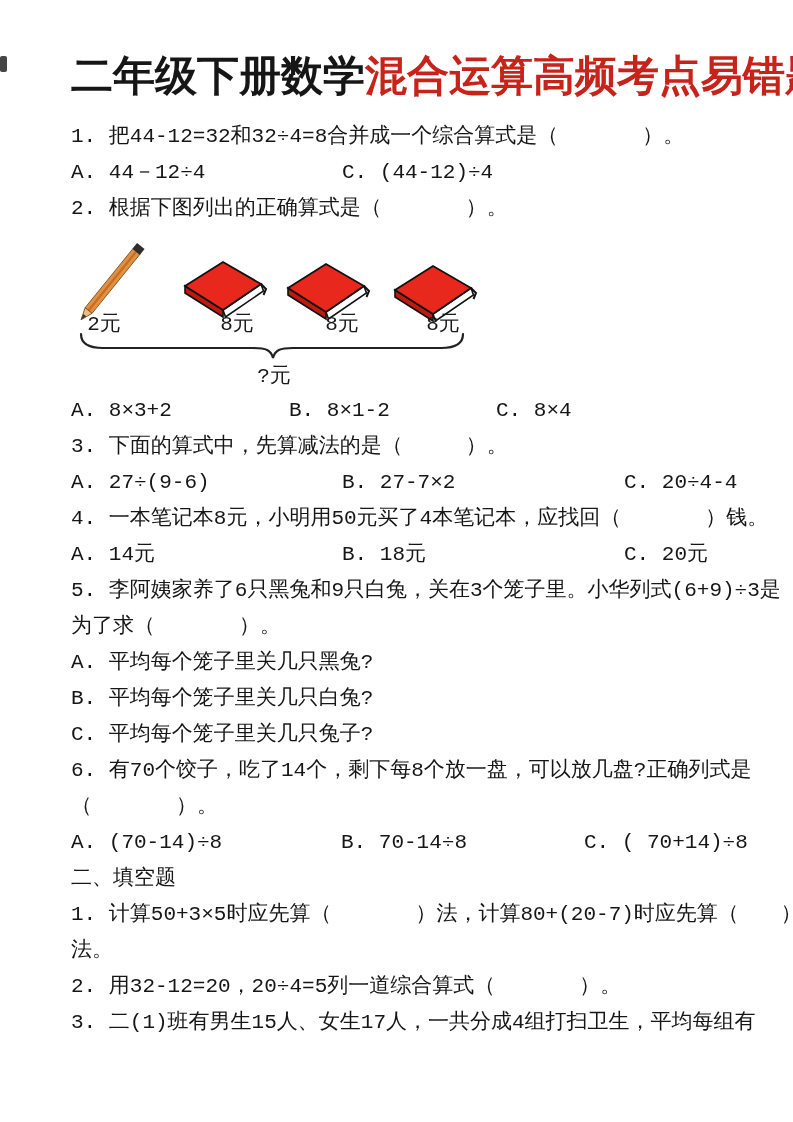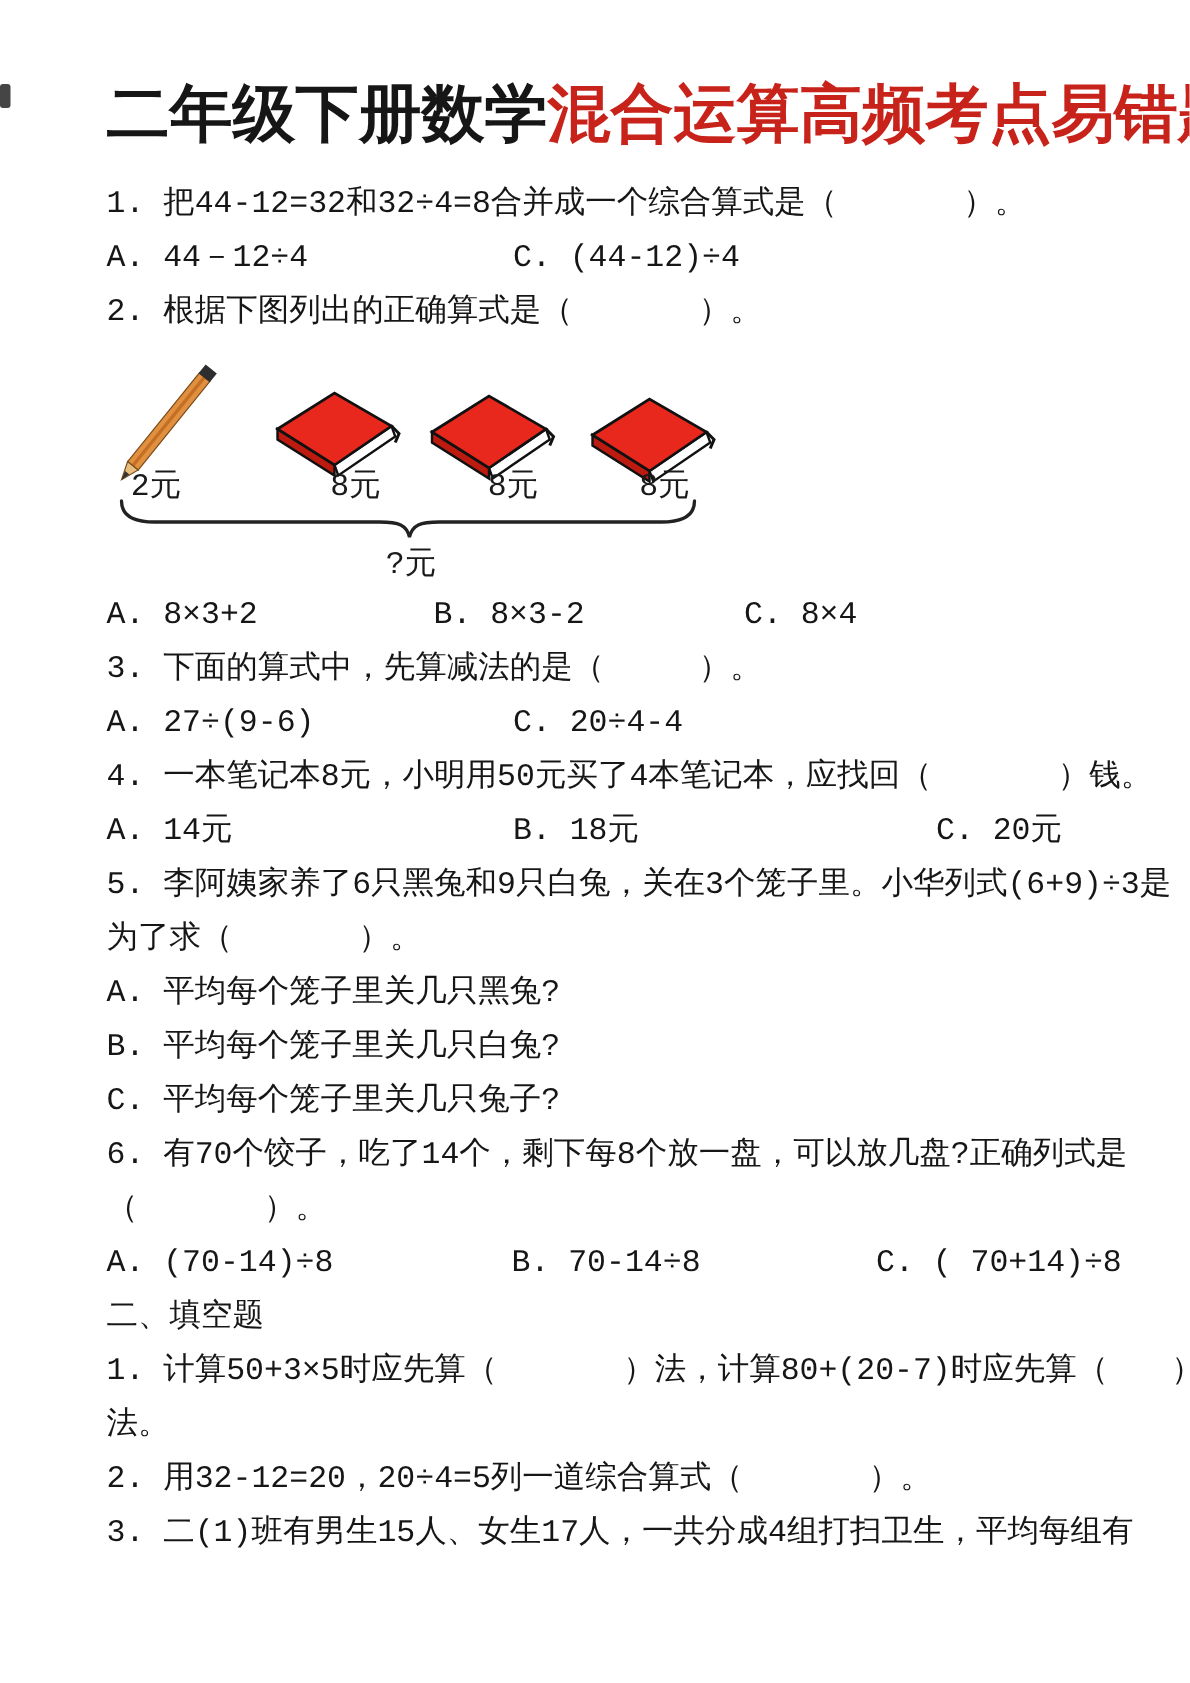--- a/index.html
+++ b/index.html
@@ -101,27 +101,28 @@
       <text class="fig-label" x="271" y="103" text-anchor="middle" data-bind="q2.figure.book_prices.1">8元</text>
       <text class="fig-label" x="372" y="103" text-anchor="middle" data-bind="q2.figure.book_prices.2">8元</text>
 
       <path d="M10,107 C10,117 18,121 32,121 L182,121 C195,121 200,123 202,131 C204,123 209,121 222,121 L370,121 C384,121 392,117 392,107" fill="none" stroke-width="2.2" stroke-linecap="round" stroke="#222222"></path>
       <text class="fig-label" x="203" y="155" text-anchor="middle" data-bind="q2.figure.total_label">?元</text>
     </svg>
   </div>
 
   <div class="opts opts-q2">
     <span data-bind="q2.options.0">A. 8×3+2</span>
-    <span data-bind="q2.options.1">B. 8×3-2</span>
+    <span data-bind="q2.options.1">B. 8×1-2</span>
     <span data-bind="q2.options.2">C. 8×4</span>
   </div>
 
   <p class="line" data-bind="q3.text">3. 下面的算式中，先算减法的是（　　　）。</p>
   <div class="opts opts-q3">
     <span data-bind="q3.options.0">A. 27÷(9-6)</span>
+    <span data-bind="q3.options.1">B. 27-7×2</span>
     <span data-bind="q3.options.2">C. 20÷4-4</span>
   </div>
 
   <p class="line" data-bind="q4.text">4. 一本笔记本8元，小明用50元买了4本笔记本，应找回（　　　　）钱。</p>
   <div class="opts opts-q4">
     <span data-bind="q4.options.0">A. 14元</span>
     <span data-bind="q4.options.1">B. 18元</span>
     <span data-bind="q4.options.2">C. 20元</span>
   </div>
 

